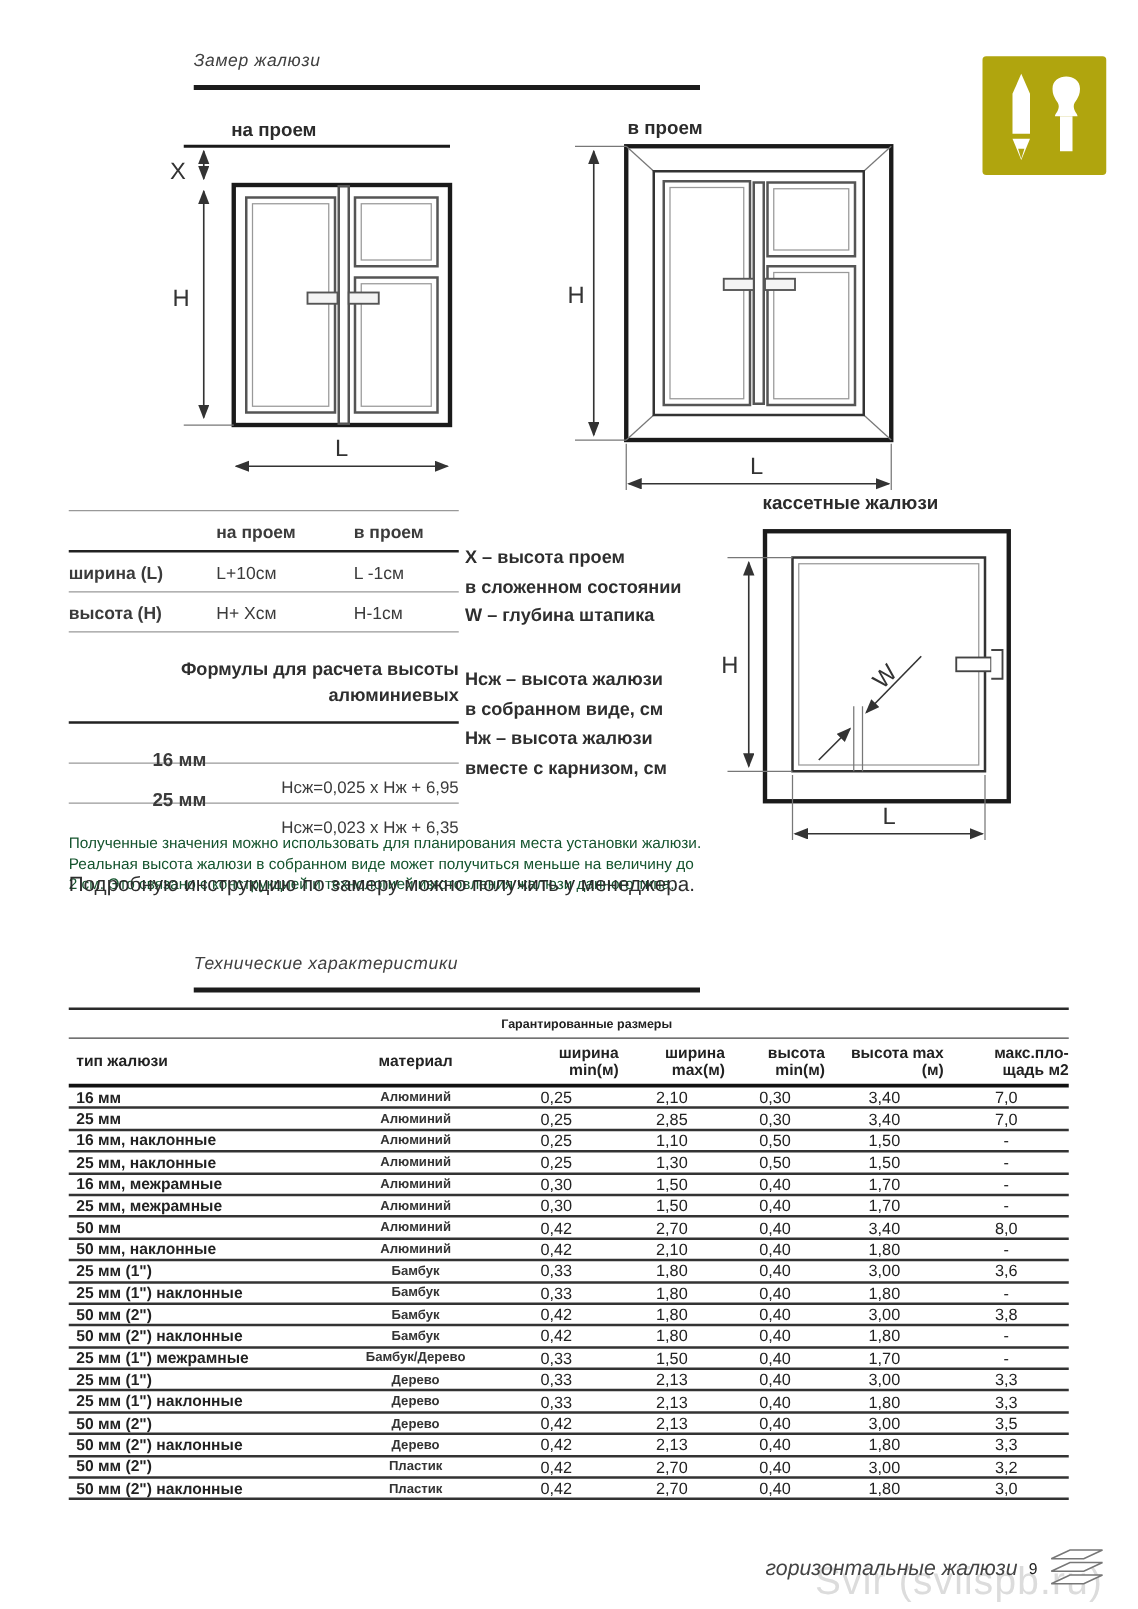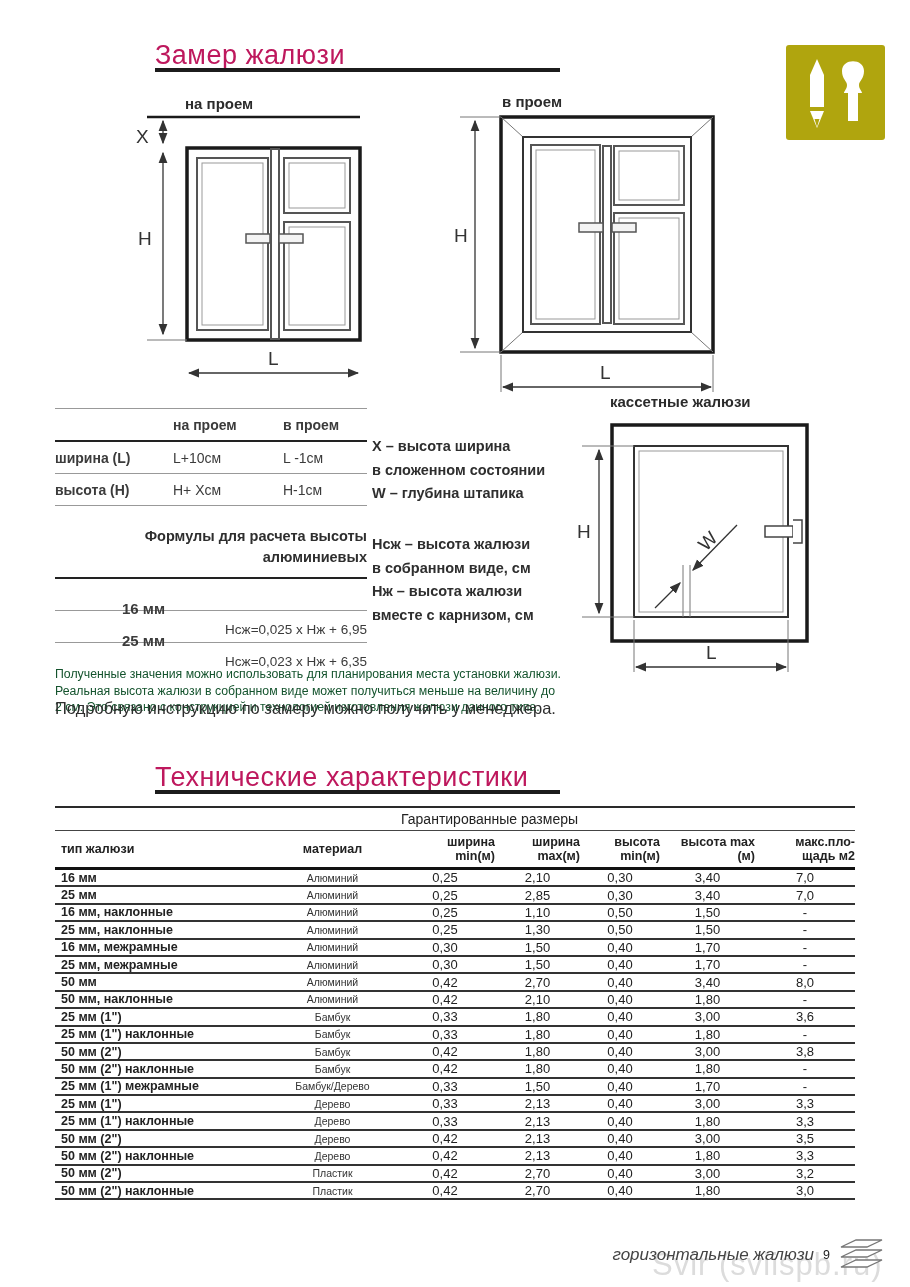--- a/index.html
+++ b/index.html
@@ -1,20 +1,20 @@
 <!DOCTYPE html>
 <html><head>
 <meta charset="utf-8">
 <style>
   html,body{margin:0;padding:0;background:#fff;}
   .page{position:relative;width:910px;height:1287px;background:#ffffff;overflow:hidden;
         font-family:"Liberation Sans",sans-serif;color:#3b3b3b;}
   .abs{position:absolute;}
   
-  .sec-title{position:absolute;font-size:27px;letter-spacing:.5px;color:#be185d;font-weight:400;}
+  .sec-title{position:absolute;font-size:14px;letter-spacing:.5px;color:#404040;font-weight:400;font-style:italic;}
   .sec-rule{position:absolute;height:3.5px;background:#1c1c1c;}
   
   .corner{position:absolute;left:786px;top:45px;width:99px;height:95px;background:#b0a50e;border-radius:3px;}
   
   svg text{font-family:"Liberation Sans",sans-serif;}
   .dt{font-size:15px;font-weight:700;fill:#2b2b2b;}
   .dim{font-size:19px;font-weight:400;fill:#333;}
   .win{fill:#fff;stroke:#1a1a1a;stroke-width:3.5;}
   .p1{fill:#fff;stroke:#555;stroke-width:2;}
   .p1b{fill:none;stroke:#333;stroke-width:2;}
@@ -37,32 +37,32 @@
   .f-row{display:grid;grid-template-columns:110px 1fr;height:31px;align-items:center;border-bottom:1.5px solid #999;}
   .f-row .fc0{font-weight:700;font-size:15px;}
   .f-row .fc1{font-size:13.5px;margin-top:43px;}
   
   .note-par{position:absolute;left:55px;top:647px;width:508px;font-size:12.3px;line-height:16.5px;color:#14532d;margin-top:19px;}
   .note-big{position:absolute;left:55px;top:699px;font-size:16.5px;color:#2e2e2e;}
   
   .tech{position:absolute;left:55px;top:806px;width:800px;border-top:2px solid #2a2a2a;
         --gcols:215px 125px 100px 85px 80px 95px 100px;}
   .ghead-row{display:grid;grid-template-columns:340px 1fr;height:22px;align-items:center;border-bottom:1.5px solid #444;}
-  .ghead{font-weight:400;font-size:14px;padding-left:6px;color:#222;}
+  .ghead{font-weight:700;font-size:10px;padding-left:6px;color:#222;}
   .thead-row{display:grid;grid-template-columns:var(--gcols);min-height:36px;align-items:center;border-bottom:3px solid #111;}
   .hc{font-weight:700;font-size:12.5px;white-space:pre-line;line-height:14px;color:#222;}
   .hc0{padding-left:6px;}
   .hc1{text-align:center;}
   .hc2,.hc3,.hc4,.hc5,.hc6{text-align:right;padding-left:10px;}
   .trow{display:grid;grid-template-columns:var(--gcols);height:15.4px;align-items:center;border-top:2px solid #333;}
   #tech-rows .trow:first-child{border-top:none;}
   .tech{border-bottom:2px solid #333;}
   .tc{text-align:center;font-size:13px;color:#222;}
   .tc0{text-align:left;padding-left:6px;font-weight:700;font-size:12.5px;}
-  .tc1{font-size:10.5px;color:#333;}
+  .tc1{font-size:10.5px;color:#333;font-weight:bold;}
   
   .watermark{position:absolute;left:652px;top:1247px;font-size:31px;letter-spacing:1px;color:#dcdcdc;}
   .footer{position:absolute;left:430px;top:1238px;width:455px;display:flex;justify-content:flex-end;align-items:center;gap:9px;}
   .f-label{font-style:italic;font-size:17px;color:#444;}
   .f-num{font-size:12.5px;color:#222;}
 </style>
 </head>
 <body>
 
 <div class="page">
@@ -151,21 +151,21 @@
       <div>L -1см</div>
     </div>
     <div class="st-row">
       <div class="c0">высота (H)</div>
       <div>H+ Xсм</div>
       <div>H-1см</div>
     </div>
   </div>
 
   <div class="legend" style="top:435px;">
-    <div>X – высота ширина</div>
+    <div>X – высота проем</div>
     <div>в сложенном состоянии</div>
     <div>W – глубина штапика</div>
   </div>
   <div class="legend" style="top:533px;">
     <div>Нсж – высота жалюзи</div>
     <div>в собранном виде, см</div>
     <div>Нж – высота жалюзи</div>
     <div>вместе с карнизом, см</div>
   </div>
 

